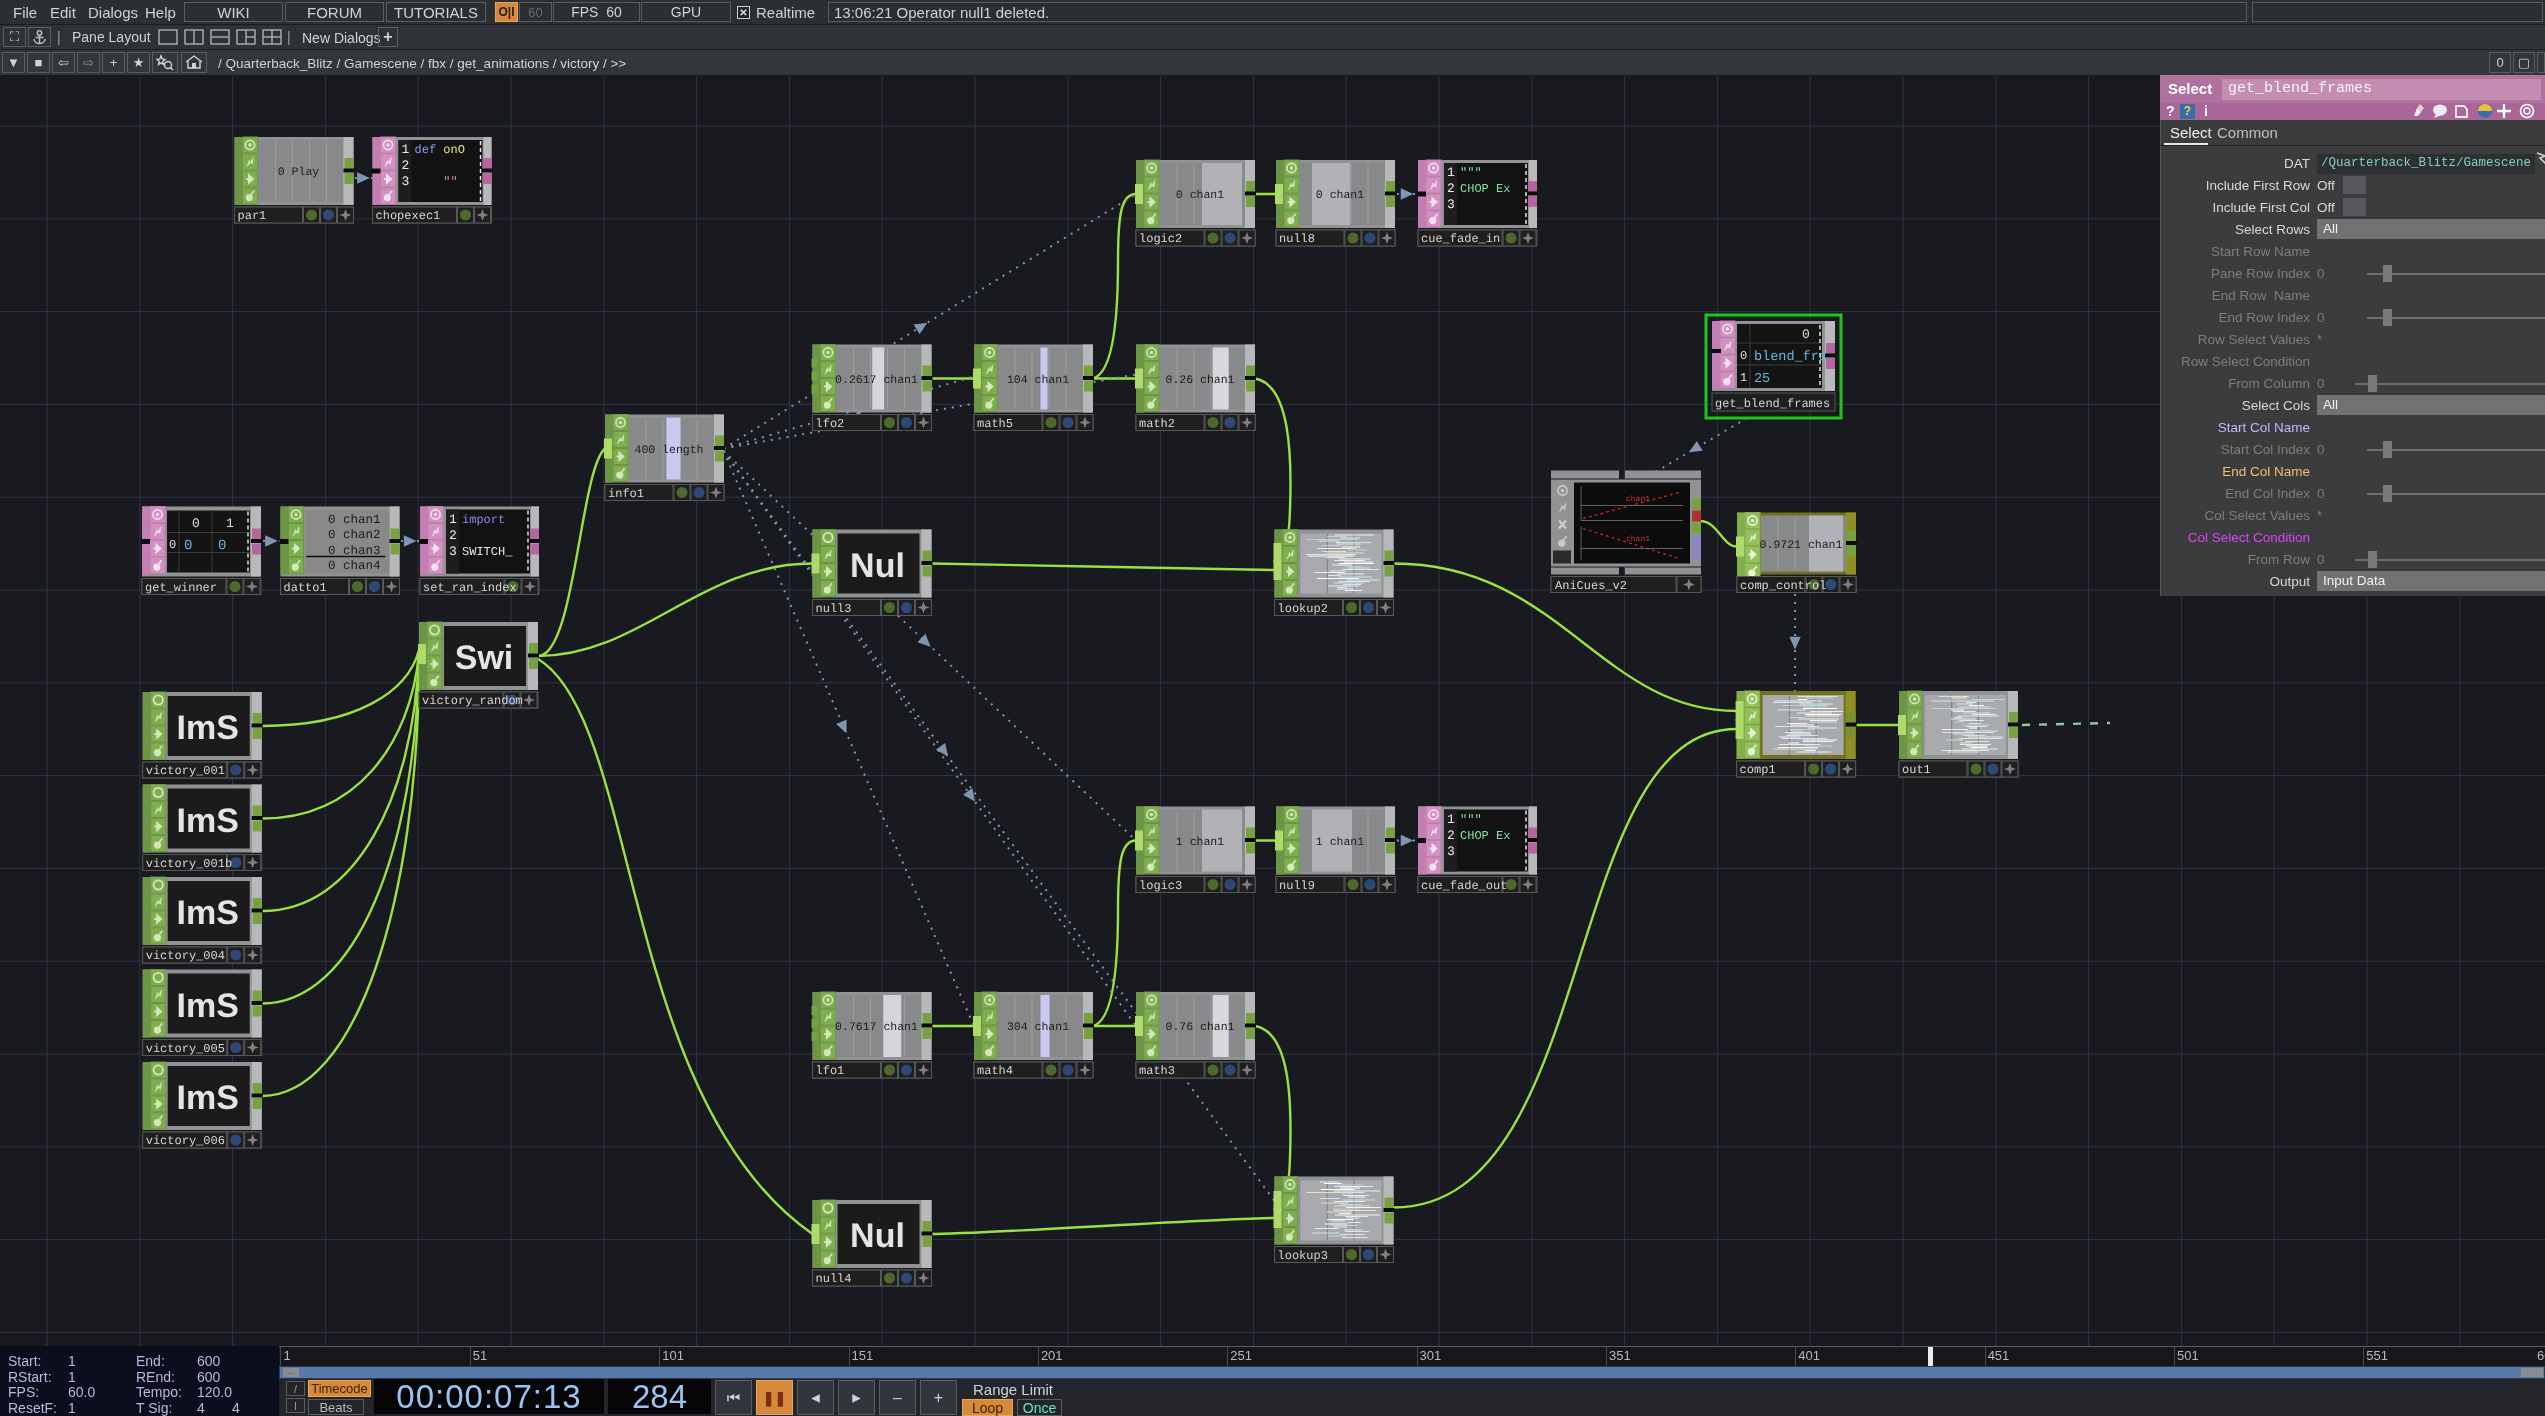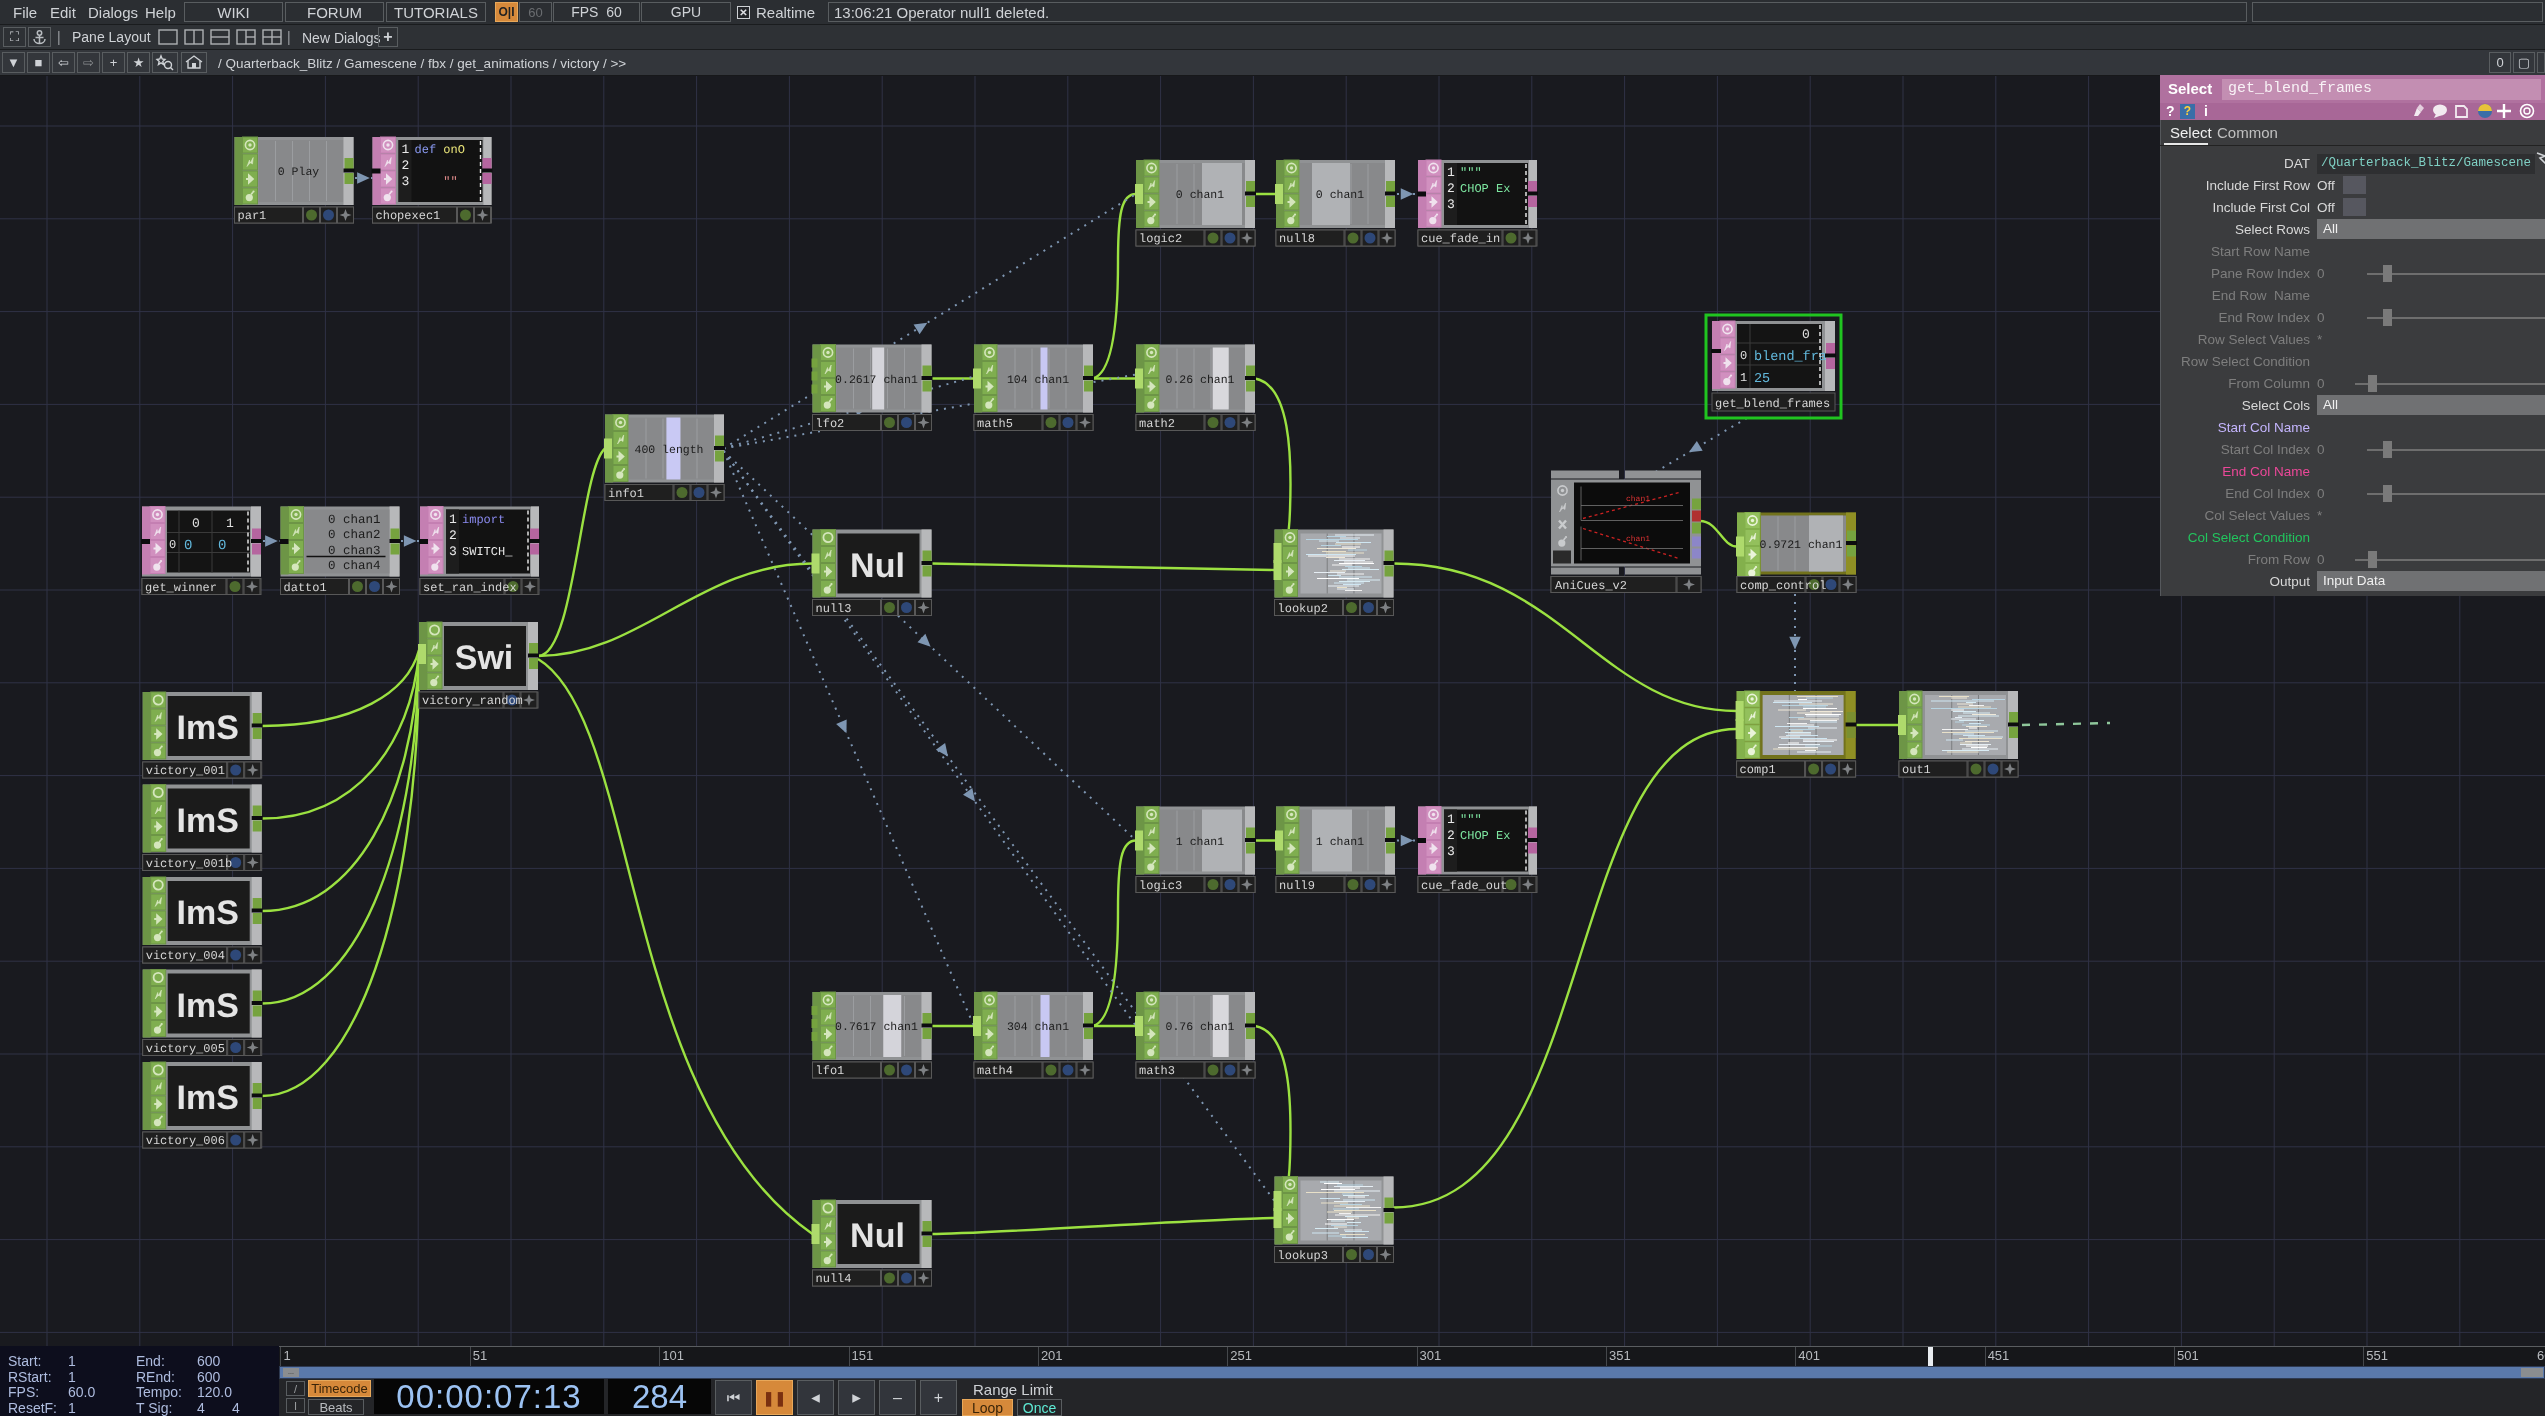--- a/index.html
+++ b/index.html
@@ -1300,28 +1300,28 @@
 <div style="position:absolute;left:2355px;top:383px;width:190px;height:1.5px;background:#6e6e6e"></div>
 <div style="position:absolute;left:2368px;top:375px;width:9px;height:17px;background:#7a7a7a"></div>
 <div style="position:absolute;left:2160px;top:398px;width:150px;text-align:right;color:#d8d8d8;font:13.5px Liberation Sans">Select Cols</div>
 <div style="position:absolute;left:2317px;top:395px;width:228px;height:20px;background:#707173"></div>
 <div style="position:absolute;left:2323px;top:397px;color:#f0f0f0;font:13.5px Liberation Sans">All</div>
 <div style="position:absolute;left:2160px;top:420px;width:150px;text-align:right;color:#c4b5fd;font:13.5px Liberation Sans">Start Col Name</div>
 <div style="position:absolute;left:2160px;top:442px;width:150px;text-align:right;color:#7e7e7e;font:13.5px Liberation Sans">Start Col Index</div>
 <div style="position:absolute;left:2317px;top:442px;color:#7e7e7e;font:13.5px Liberation Sans">0</div>
 <div style="position:absolute;left:2367px;top:449px;width:178px;height:1.5px;background:#6e6e6e"></div>
 <div style="position:absolute;left:2383px;top:441px;width:9px;height:17px;background:#7a7a7a"></div>
-<div style="position:absolute;left:2160px;top:464px;width:150px;text-align:right;color:#ec4899;font:13.5px Liberation Sans">End Col Name</div>
+<div style="position:absolute;left:2160px;top:464px;width:150px;text-align:right;color:#fdba74;font:13.5px Liberation Sans">End Col Name</div>
 <div style="position:absolute;left:2160px;top:486px;width:150px;text-align:right;color:#7e7e7e;font:13.5px Liberation Sans">End Col Index</div>
 <div style="position:absolute;left:2317px;top:486px;color:#7e7e7e;font:13.5px Liberation Sans">0</div>
 <div style="position:absolute;left:2367px;top:493px;width:178px;height:1.5px;background:#6e6e6e"></div>
 <div style="position:absolute;left:2383px;top:485px;width:9px;height:17px;background:#7a7a7a"></div>
 <div style="position:absolute;left:2160px;top:508px;width:150px;text-align:right;color:#7e7e7e;font:13.5px Liberation Sans">Col Select Values</div>
 <div style="position:absolute;left:2317px;top:508px;color:#7e7e7e;font:13.5px Liberation Sans">*</div>
-<div style="position:absolute;left:2160px;top:530px;width:150px;text-align:right;color:#22c55e;font:13.5px Liberation Sans">Col Select Condition</div>
+<div style="position:absolute;left:2160px;top:530px;width:150px;text-align:right;color:#d946ef;font:13.5px Liberation Sans">Col Select Condition</div>
 <div style="position:absolute;left:2160px;top:552px;width:150px;text-align:right;color:#7e7e7e;font:13.5px Liberation Sans">From Row</div>
 <div style="position:absolute;left:2317px;top:552px;color:#7e7e7e;font:13.5px Liberation Sans">0</div>
 <div style="position:absolute;left:2355px;top:559px;width:190px;height:1.5px;background:#6e6e6e"></div>
 <div style="position:absolute;left:2368px;top:551px;width:9px;height:17px;background:#7a7a7a"></div>
 <div style="position:absolute;left:2160px;top:574px;width:150px;text-align:right;color:#d8d8d8;font:13.5px Liberation Sans">Output</div>
 <div style="position:absolute;left:2317px;top:571px;width:228px;height:20px;background:#707173"></div>
 <div style="position:absolute;left:2323px;top:573px;color:#f0f0f0;font:13.5px Liberation Sans">Input Data</div>
 <div style="position:absolute;left:0;top:1346px;width:2545px;height:70px;background:#242528"></div>
 <div style="position:absolute;left:0;top:1346px;width:279px;height:70px;background:#0d0e1d"></div>
 <div style="position:absolute;left:8px;top:1353px;color:#aebcdf;font:normal 14px Liberation Sans, sans-serif;white-space:nowrap">Start:</div>

